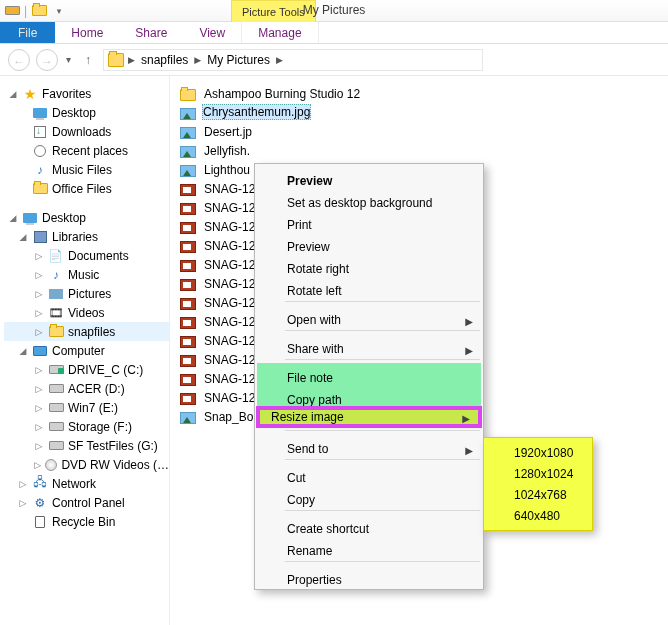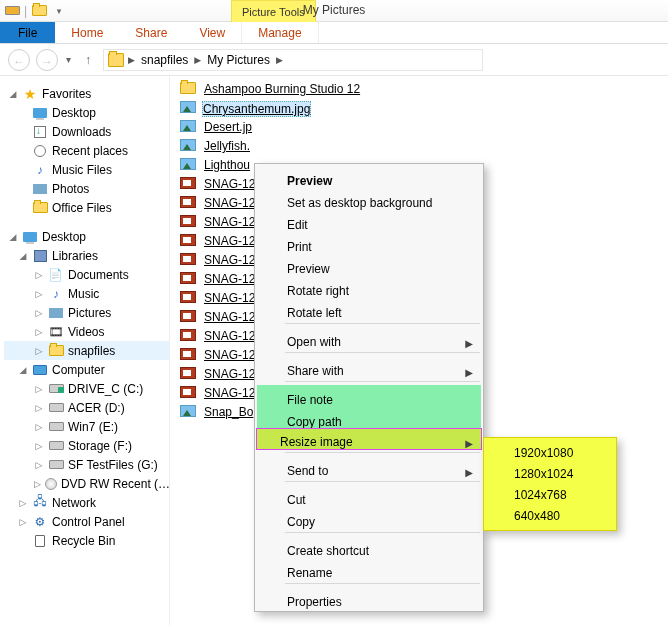--- a/index.html
+++ b/index.html
@@ -6,22 +6,22 @@
   body { background: #fff; width: 668px; height: 625px; overflow: hidden; position: relative; }
 
   
   .titlebar { height: 22px; background: linear-gradient(#fff,#f7f7f7); display:flex; align-items:center; border-bottom:1px solid #e0e0e0;}
   .qat { display:flex; align-items:center; gap:4px; padding:0 4px;}
   .qat .icon { width:16px; height:16px; display:flex; align-items:center; justify-content:center; }
   .title-text { position:absolute; left:50%; transform:translateX(-50%); color:#3a3a3a; top:3px; font-size:12px; }
 
   
   .ribbon { height:22px; display:flex; align-items:stretch; background:#fff; border-bottom:1px solid #ddd; }
-  .ribbon .tab { padding:0 16px; display:flex; align-items:center; color:#c2410c; cursor:default; }
-  .ribbon .tab.file { background:#1979ca; color:#000000; padding:0 18px;text-align:right; }
+  .ribbon .tab { padding:0 16px; display:flex; align-items:center; color:#701a75; cursor:default; }
+  .ribbon .tab.file { background:#1979ca; color:#e5e5e5; padding:0 18px;text-align:right; }
   .ctx-group { position:absolute; top:0; left:231px; height:22px; background:#fff36b; padding:0 10px; display:flex; align-items:center; font-size:11px; color:#333; border:1px solid #f0e050; border-bottom:none; }
 
   
   .navbar { height:32px; display:flex; align-items:center; padding:4px 8px; gap:6px; border-bottom:1px solid #e8e8e8; }
   .navbtn { width:22px; height:22px; border:1px solid #d0d0d0; border-radius:50%; display:flex; align-items:center; justify-content:center; color:#888; background:#fff; }
   .navbtn.dis { color:#ccc; }
   .chev { color:#666; font-size:10px; padding:0 2px; }
   .up { width:18px; height:18px; display:flex; align-items:center; justify-content:center; color:#666;}
   .crumb { display:flex; align-items:center; border:1px solid #e6e6e6; height:22px; padding:0 4px; flex:0 0 auto; min-width:380px; background:#fff; }
   .crumb .seg { padding:0 4px; color:#000; }
@@ -56,40 +56,40 @@
   .ic-drivec{ width:15px; height:9px; background:#d0d0d0; border:1px solid #888; border-radius:1px; position:relative;}
   .ic-drivec:after{content:"";position:absolute;right:-1px;bottom:-1px;width:6px;height:6px;background:#2a7; border-radius:1px;}
   .ic-net{ color:#2a6db0; font-size:12px;}
   .ic-cp{ color:#2a6db0; font-size:12px;}
   .ic-bin{ width:10px; height:12px; border:1px solid #666; border-radius:1px;}
   .ic-disc{ width:12px; height:12px; border:1px solid #999; border-radius:50%; background:radial-gradient(#fff,#ccc);}
   .ic-comp{ width:14px; height:10px; background:#4aa3df; border:1px solid #2a6db0; border-radius:1px;}
   .ic-lib{ width:13px; height:12px; background:#79c; border:1px solid #468;}
 
   
-  .fitem { display:flex; align-items:flex-start; height:19px; gap:6px; padding-left:6px; white-space:nowrap;text-decoration:underline;}
+  .fitem { display:flex; align-items:flex-end; height:19px; gap:6px; padding-left:6px; white-space:nowrap;}
   .fitem.sel .flabel{ background:#cde8ff; border:1px dotted #5aa; padding:0 0;}
   .flabel { padding:0 2px; }
   .fic-folder{ width:16px; height:12px; background:#ffd96a; border:1px solid #d4a800; position:relative; border-radius:1px;}
   .fic-folder:before { content:""; position:absolute; top:-3px; left:0; width:5px; height:3px; background:#ffd96a; border:1px solid #d4a800; border-bottom:none; }
   .fic-pic{ width:16px; height:12px; background:#7ec0ee; border:1px solid #5a9bc4; position:relative;}
   .fic-pic:after{content:""; position:absolute; bottom:0; left:2px; width:0;height:0; border-left:4px solid transparent; border-right:4px solid transparent; border-bottom:6px solid #2a6e3f;}
   .fic-snag{ width:16px; height:12px; background:#b23a1f; border:1px solid #7a220e; position:relative;}
   .fic-snag:after{content:""; position:absolute; top:2px; left:2px; width:8px; height:6px; background:#fff;}
 
   
   .ctxmenu { position:absolute; background:#f7f7f7; border:1px solid #b8b8b8; box-shadow:4px 4px 8px rgba(0,0,0,0.25); padding:2px 2px; }
   .ctxmenu.main { left:254px; top:163px; width:230px; }
   .ctxmenu .mi { height:22px; display:flex; align-items:flex-end; padding:0 24px 0 30px; position:relative; }
   .ctxmenu .mi .arrow { position:absolute; right:8px; font-size:10px; color:#444; }
   .ctxmenu .sep { height:1px; background:#d8d8d8; margin:3px 1px 3px 28px; }
   .ctxmenu .mi.hl { background:#86efac; }
-  .ctxmenu .mi.hlsel { background:#c7e84b; border:1px solid #d946ef; margin:-1px; padding-left:23px;}
-
-  .submenu { position:absolute; left:483px; top:437px; width:134px; background:#f4ff48; border:1px solid #d8d000; box-shadow:4px 4px 8px rgba(0,0,0,0.25); padding:4px 2px; }
+  .ctxmenu .mi.hlsel { background:#c7e84b; border:4px solid #d946ef; margin:-1px; padding-left:11px;}
+
+  .submenu { position:absolute; left:483px; top:437px; width:110px; background:#f4ff48; border:1px solid #d8d000; box-shadow:4px 4px 8px rgba(0,0,0,0.25); padding:4px 2px; }
   .submenu .si { height:21px; display:flex; align-items:center; padding:0 10px 0 28px; }
 
   
   .tree::-webkit-scrollbar{ width:16px;}
   .tree::-webkit-scrollbar-thumb{ background:#c8c8c8;}
   .tree::-webkit-scrollbar-track{ background:#f0f0f0;}
 </style>
 </head>
 <body>
 
@@ -161,27 +161,20 @@
         <span>Recent places</span>
       </div>
     <div class="tnode lvl1">
         <span class="exp"></span>
         <span class="tico ic-music">♪</span>
         <span>Music Files</span>
       </div>
     <div class="tnode lvl1">
         <span class="exp"></span>
         <span class="tico">
-          <span class="ic-photo"></span>
-        </span>
-        <span>Photos</span>
-      </div>
-    <div class="tnode lvl1">
-        <span class="exp"></span>
-        <span class="tico">
           <span class="ic-folder"></span>
         </span>
         <span>Office Files</span>
       </div>
     <div style="height:10px"></div>
 
     <div class="tnode">
         <span class="exp">◢</span>
         <span class="tico">
           <span class="ic-desk"></span>
@@ -265,21 +258,21 @@
         <span class="tico">
           <span class="ic-drive"></span>
         </span>
         <span>SF TestFiles (G:)</span>
       </div>
     <div class="tnode lvl2">
         <span class="exp">▷</span>
         <span class="tico">
           <span class="ic-disc"></span>
         </span>
-        <span>DVD RW Recent (…</span>
+        <span>DVD RW Videos (…</span>
       </div>
 
     <div class="tnode lvl1">
         <span class="exp">▷</span>
         <span class="tico ic-net">🖧</span>
         <span>Network</span>
       </div>
     <div class="tnode lvl1">
         <span class="exp">▷</span>
         <span class="tico ic-cp">⚙</span>
@@ -371,23 +364,20 @@
       </div>
   </div>
 </div>
 
 <div class="ctxmenu main">
   <div class="mi">
       <b>Preview</b>
     </div>
   <div class="mi">
       <span>Set as desktop background</span>
-    </div>
-  <div class="mi">
-      <span>Edit</span>
     </div>
   <div class="mi">
       <span>Print</span>
     </div>
   <div class="mi">
       <span>Preview</span>
     </div>
   <div class="mi">
       <span>Rotate right</span>
     </div>

